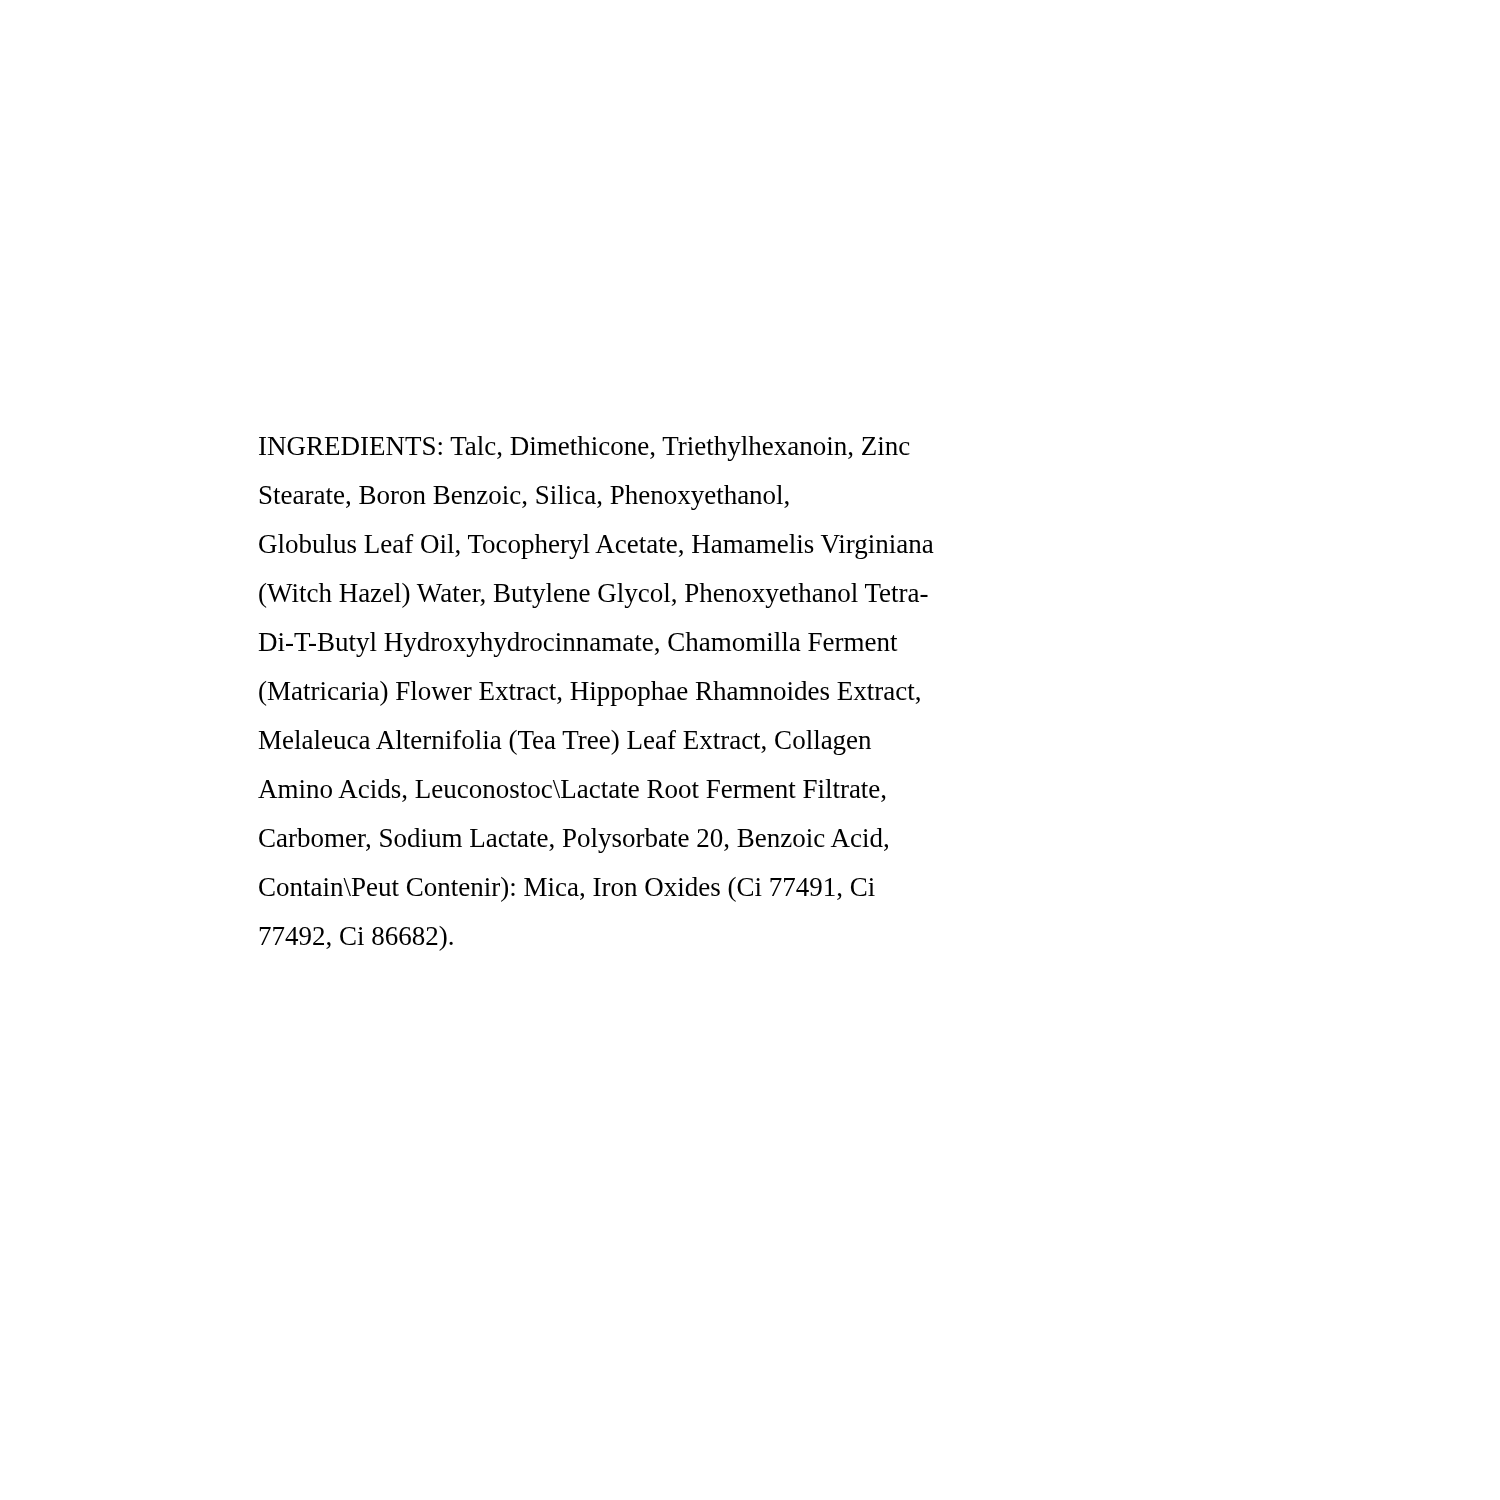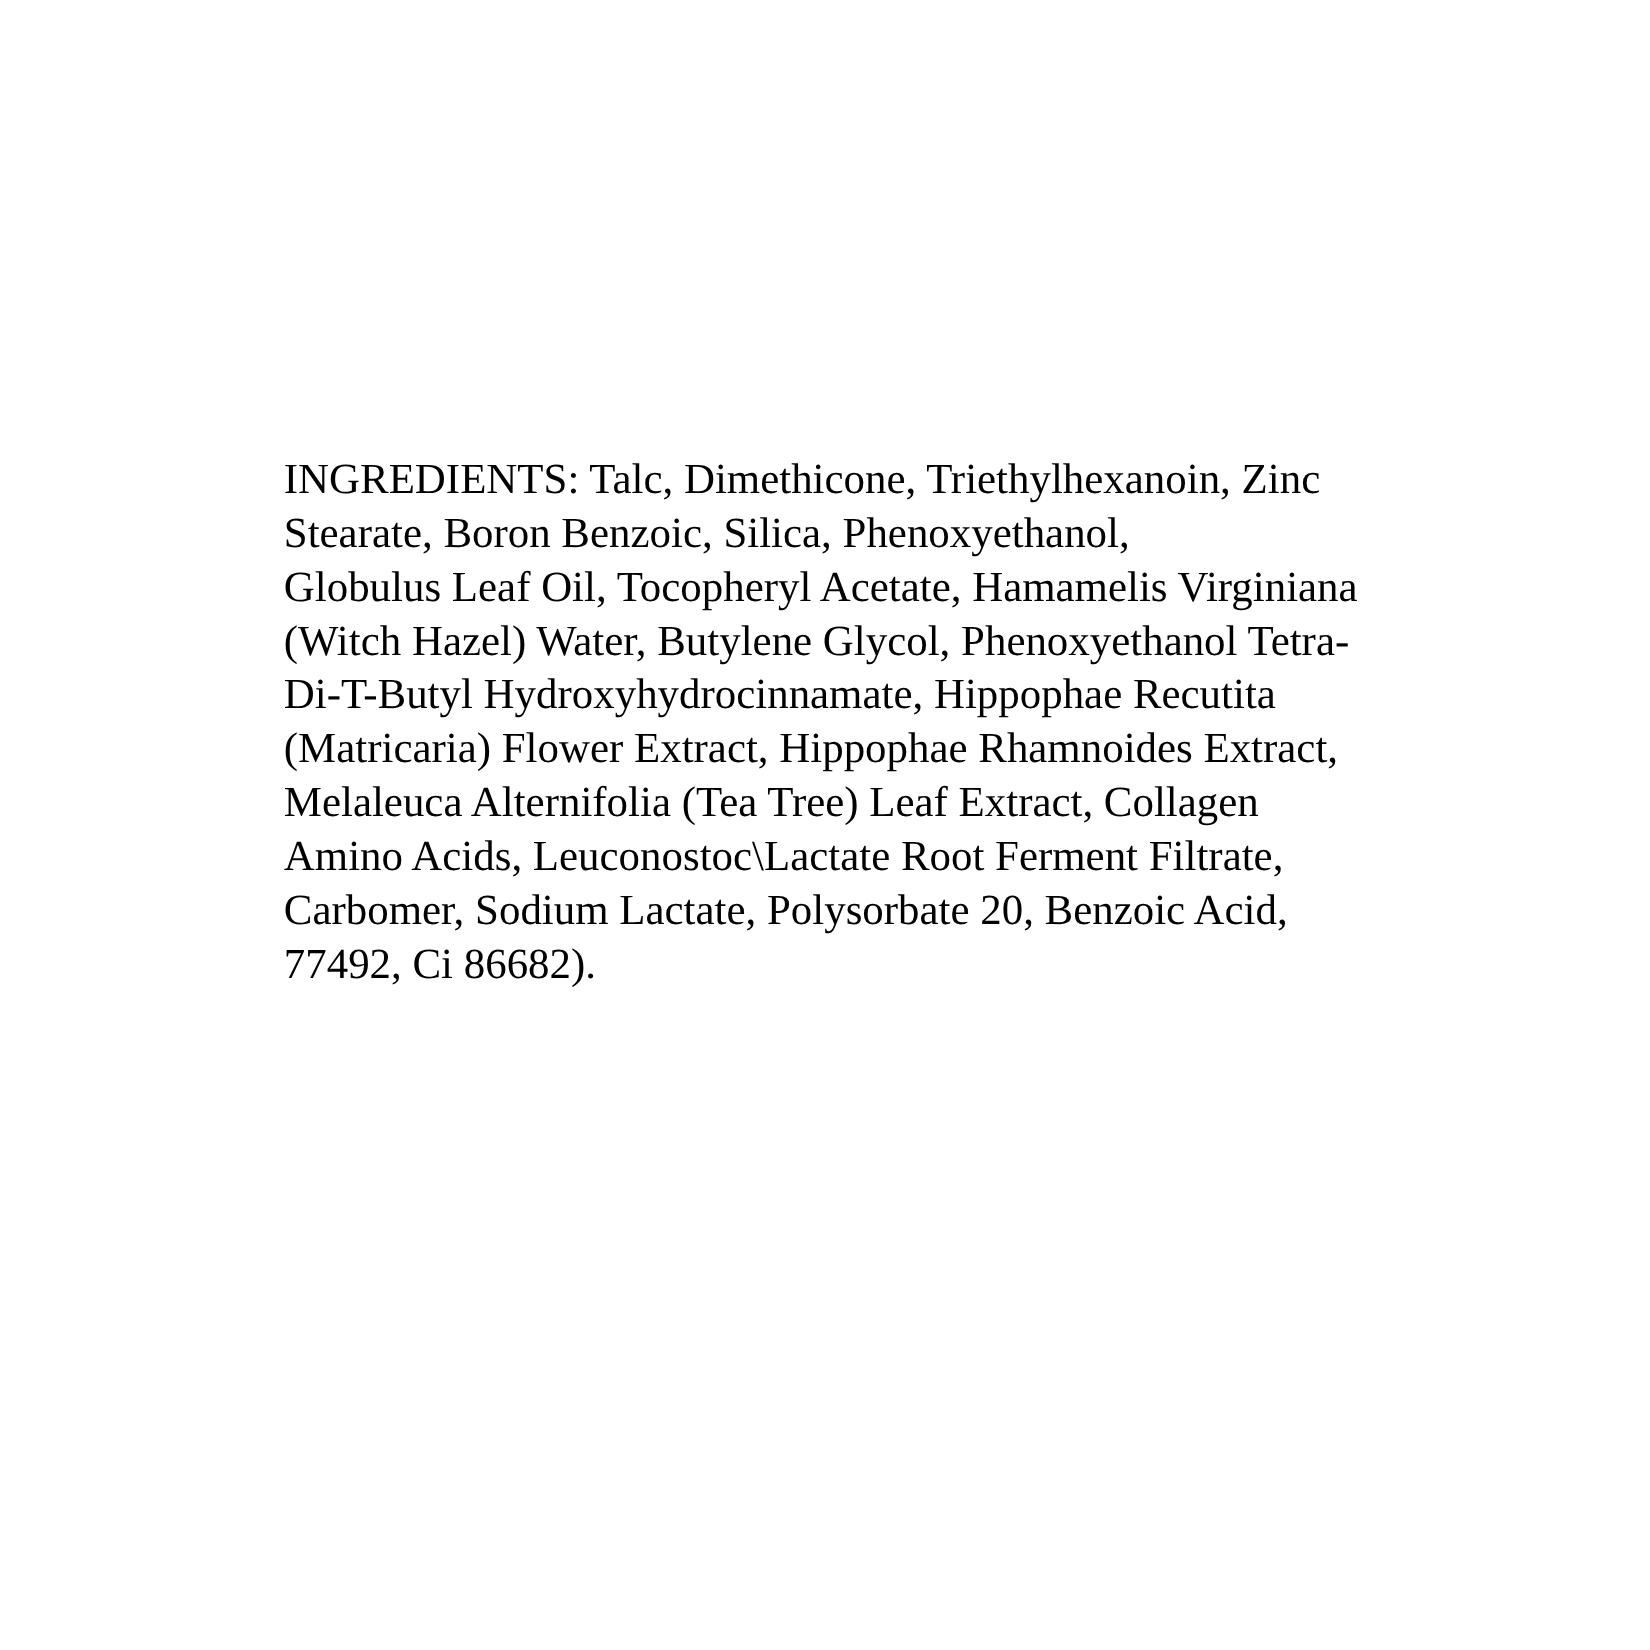--- a/index.html
+++ b/index.html
@@ -9,39 +9,40 @@
   body {
     width: 1500px;
     height: 1500px;
     background: #ffffff;
     position: relative;
     overflow: hidden;
   }
   .ingredients-block {
     position: absolute;
     left: 258px;
-    top: 411px;
+    top: 422px;
     width: 1010px;
     font-family: "Liberation Serif", "DejaVu Serif", serif;
-    font-size: 39px;
+    font-size: 27px;
     line-height: 49px;
     color: #000000;
     letter-spacing: 0px;
   }
   .ingredients-line {
     white-space: pre;
   }
 </style>
 </head>
 <body>
 
 <div class="ingredients-block">
   <div class="ingredients-line">INGREDIENTS: Talc, Dimethicone, Triethylhexanoin, Zinc</div>
   <div class="ingredients-line">Stearate, Boron Benzoic, Silica, Phenoxyethanol,</div>
   <div class="ingredients-line">Globulus Leaf Oil, Tocopheryl Acetate, Hamamelis Virginiana</div>
   <div class="ingredients-line">(Witch Hazel) Water, Butylene Glycol, Phenoxyethanol Tetra-</div>
-  <div class="ingredients-line">Di-T-Butyl Hydroxyhydrocinnamate, Hippophae Recutita</div>
+  <div class="ingredients-line">Di-T-Butyl Hydroxyhydrocinnamate, Chamomilla Ferment</div>
   <div class="ingredients-line">(Matricaria) Flower Extract, Hippophae Rhamnoides Extract,</div>
   <div class="ingredients-line">Melaleuca Alternifolia (Tea Tree) Leaf Extract, Collagen</div>
   <div class="ingredients-line">Amino Acids, Leuconostoc\Lactate Root Ferment Filtrate,</div>
   <div class="ingredients-line">Carbomer, Sodium Lactate, Polysorbate 20, Benzoic Acid,</div>
+  <div class="ingredients-line">Contain\Peut Contenir): Mica, Iron Oxides (Ci 77491, Ci</div>
   <div class="ingredients-line">77492, Ci 86682).</div>
 </div>
 
 </body></html>

